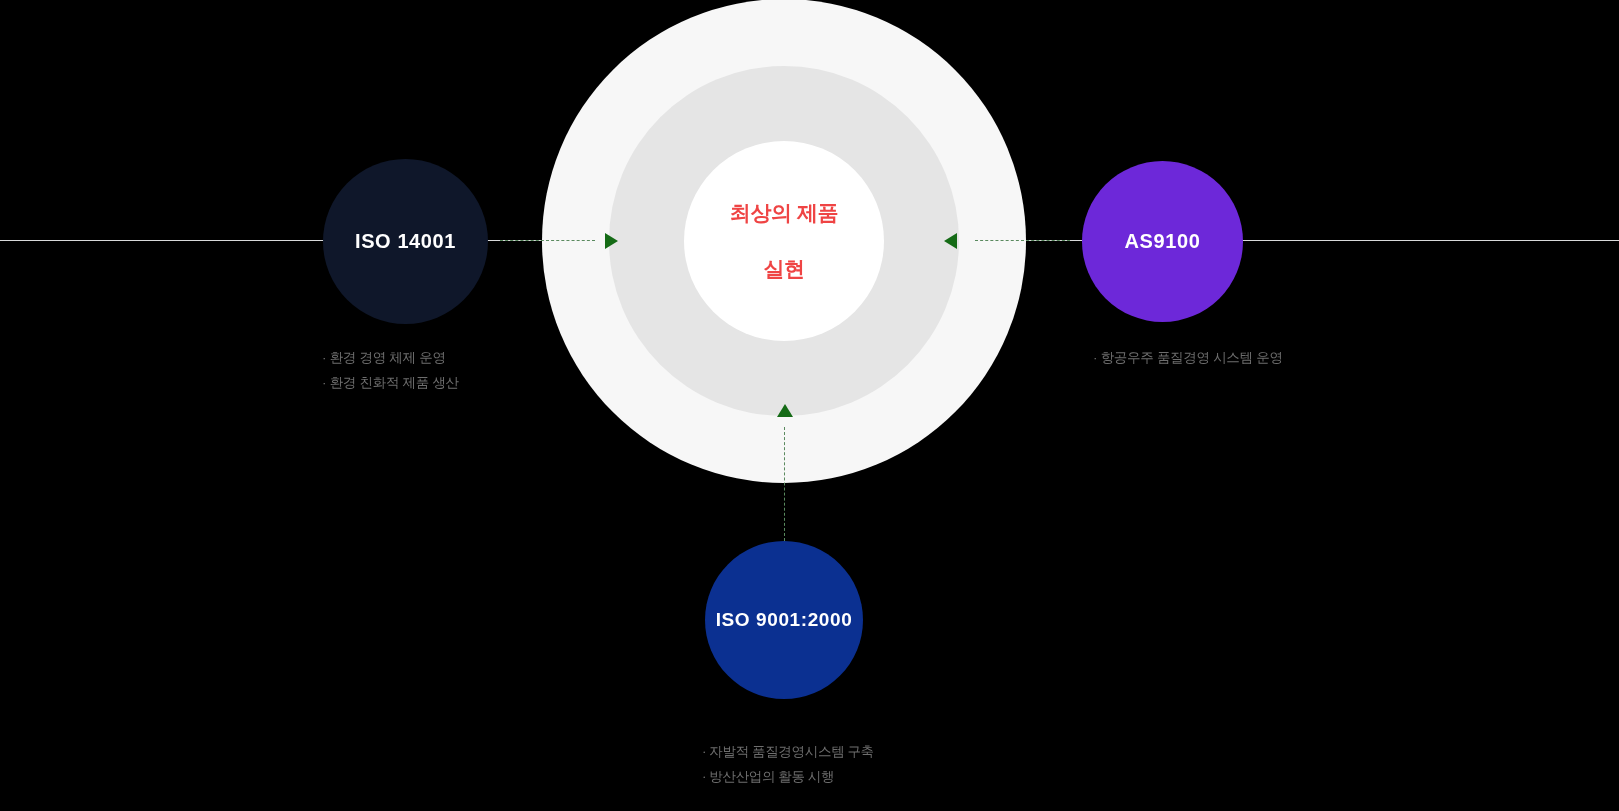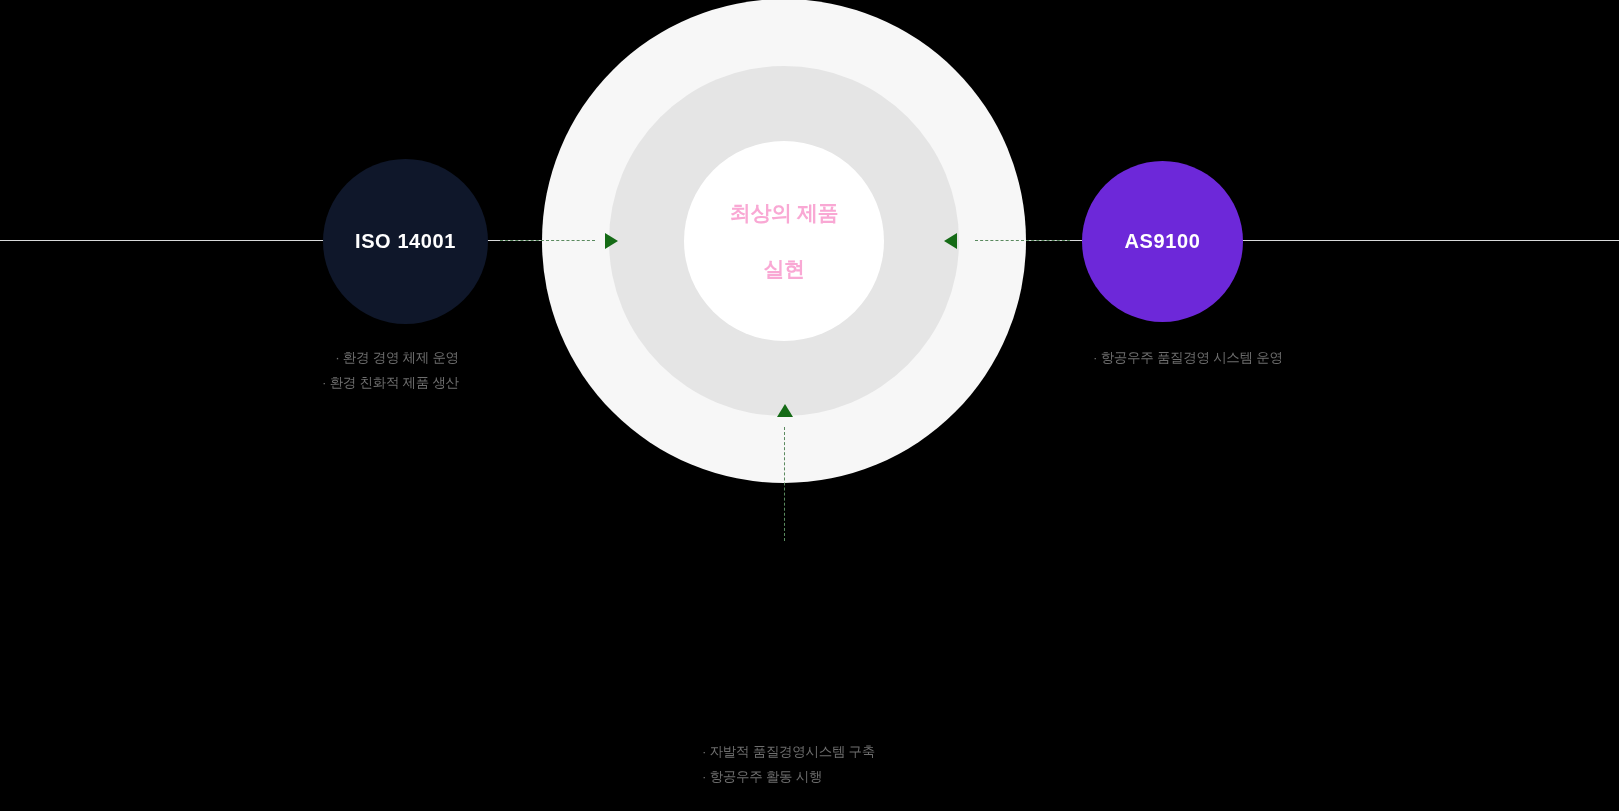--- a/index.html
+++ b/index.html
@@ -64,21 +64,21 @@
   .hub-label {
     position: absolute;
     left: 684px;
     top: 141px;
     width: 200px;
     height: 200px;
     display: flex;
     flex-direction: column;
     align-items: center;
     justify-content: center;
-    color: #f9a8d4;
+    color: #ef4444;
     font-size: 21px;
     font-weight: bold;
     line-height: 1.45;
     letter-spacing: -0.4px;
     text-align: left;
     gap: 25px;
   }
 
   
   .node {
@@ -119,23 +119,23 @@
 
   
   .caption {
     position: absolute;
     color: #6e6e6e;
     font-size: 13.5px;
     line-height: 25px;
     letter-spacing: -0.3px;
     white-space: nowrap;
   }
-  .caption-left  { left: 322px;  top: 345px; text-align: right; }
+  .caption-left  { left: 322px;  top: 345px; }
   .caption-right { left: 1081px; top: 345px; margin-left: 12px; }
-  .caption-bottom{ left: 702px;  top: 739px; }
+  .caption-bottom{ left: 702px;  top: 739px; font-family: Liberation Serif, serif; }
   .caption-line { display: block; }
 
   
   .connector-h {
     position: absolute;
     top: 240px;
     height: 0;
     border-top: 1px dashed #5a8a5f;
   }
   .connector-left  { left: 500px;  width: 95px; }
@@ -208,18 +208,21 @@
     <span class="caption-line">· 환경 친화적 제품 생산</span>
   </div>
 
   <div class="node node-right">
     <span>AS9100</span>
   </div>
   <div class="caption caption-right">
     <span class="caption-line">· 항공우주 품질경영 시스템 운영</span>
   </div>
 
+  <div class="node node-bottom">
+    <span>ISO 9001:2000</span>
+  </div>
   <div class="caption caption-bottom">
     <span class="caption-line">· 자발적 품질경영시스템 구축</span>
-    <span class="caption-line">· 항공우주 활동 시행</span>
+    <span class="caption-line">· 방산산업의 활동 시행</span>
   </div>
 
 </div>
 
 </body></html>

